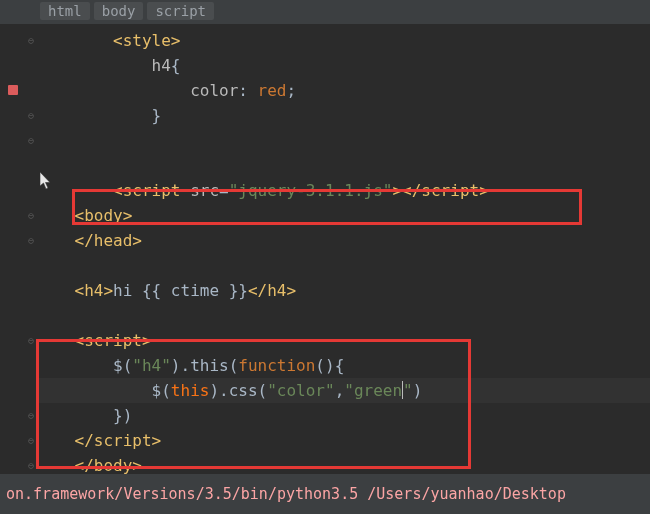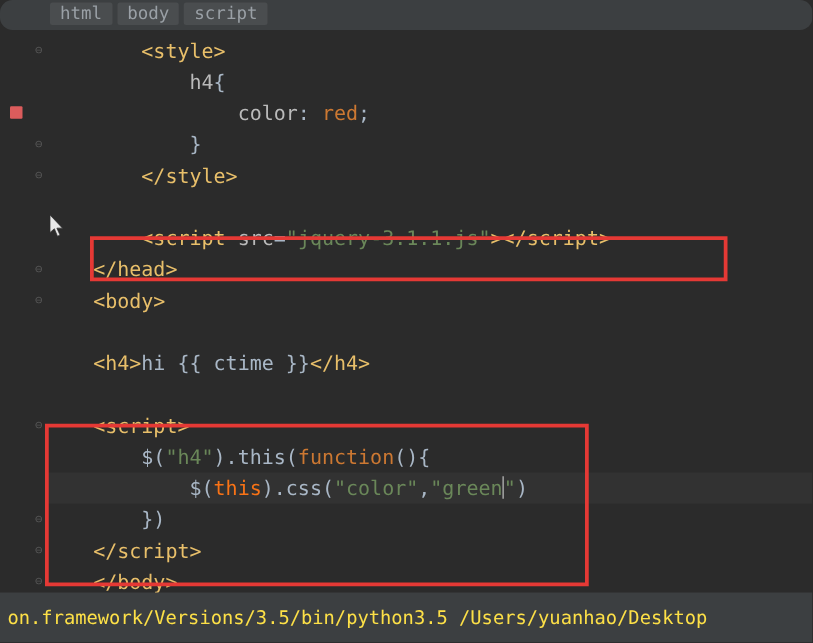--- a/index.html
+++ b/index.html
@@ -10,21 +10,20 @@
     width: 650px;
     height: 514px;
     overflow: hidden;
     position: relative;
   }
   .breadcrumb {
     background: #3c3f41;
     padding: 2px 10px 4px 40px;
     display: flex;
     gap: 4px;
-    border-radius: 10px;
   }
   .breadcrumb .crumb {
     background: #4a4d4f;
     color: #9aa0a6;
     padding: 1px 8px;
     font-size: 14px;
     border-radius: 2px;
   }
   .editor {
     display: flex;
@@ -97,21 +96,21 @@
     border: 3px solid #e53935;
     pointer-events: none;
     z-index: 10;
   }
   .statusbar {
     position: absolute;
     bottom: 0;
     left: 0;
     right: 0;
     background: #3c3f41;
-    color: #fde047;
+    color: #fca5a5;
     padding: 11px 6px;
     font-size: 15px;
     white-space: nowrap;
     overflow: hidden;
   }
 </style>
 </head>
 <body>
 
 <div class="breadcrumb">
@@ -131,25 +130,25 @@
       <div class="fold" style="top: 379px;">⊖</div>
       <div class="fold" style="top: 404px;">⊖</div>
       <div class="fold" style="top: 429px;">⊖</div>
       <div class="breakpoint" style="top: 61px;"></div>
     </div>
   <div class="code" id="code">
       <div class="line"><span>        </span><span class="tag">&lt;style&gt;</span></div>
       <div class="line"><span>            </span><span class="attr-name">h4</span><span class="brace">{</span></div>
       <div class="line"><span>                </span><span class="attr-name">color</span><span class="brace">: </span><span class="keyword">red</span><span class="brace">;</span></div>
       <div class="line"><span>            </span><span class="brace">}</span></div>
-      <div class="line"><span>        </span><span class="tag">&lt;/style&gt;</span></div>
+      <div class="line"><span>        </span></div>
       <div class="line"><span></span></div>
       <div class="line"><span>        </span><span class="tag">&lt;script </span><span class="attr-name">src</span><span class="brace">=</span><span class="attr-val">"jquery-3.1.1.js"</span><span class="tag">&gt;&lt;/</span><span class="tag">script&gt;</span></div>
+      <div class="line"><span>    </span><span class="tag">&lt;body&gt;</span></div>
       <div class="line"><span>    </span><span class="tag">&lt;/head&gt;</span></div>
-      <div class="line"><span>    </span><span class="tag">&lt;body&gt;</span></div>
       <div class="line"><span></span></div>
       <div class="line"><span>    </span><span class="tag">&lt;h4&gt;</span><span class="template">hi {{ ctime }}</span><span class="tag">&lt;/h4&gt;</span></div>
       <div class="line"><span></span></div>
       <div class="line"><span>    </span><span class="tag">&lt;script&gt;</span></div>
       <div class="line"><span>        </span><span class="brace">$(</span><span class="string">"h4"</span><span class="brace">).this(</span><span class="keyword">function</span><span class="brace">(){</span></div>
       <div class="line highlight-line"><span>            </span><span class="brace">$(</span><span class="this">this</span><span class="brace">).css(</span><span class="string">"color"</span><span class="brace">,</span><span class="string">"green</span><span class="cursor"></span><span class="string">"</span><span class="brace">)</span></div>
       <div class="line"><span>        </span><span class="brace">})</span></div>
       <div class="line"><span>    </span><span class="tag">&lt;/</span><span class="tag">script&gt;</span></div>
       <div class="line"><span>    </span><span class="tag">&lt;/body&gt;</span></div>
     </div>

